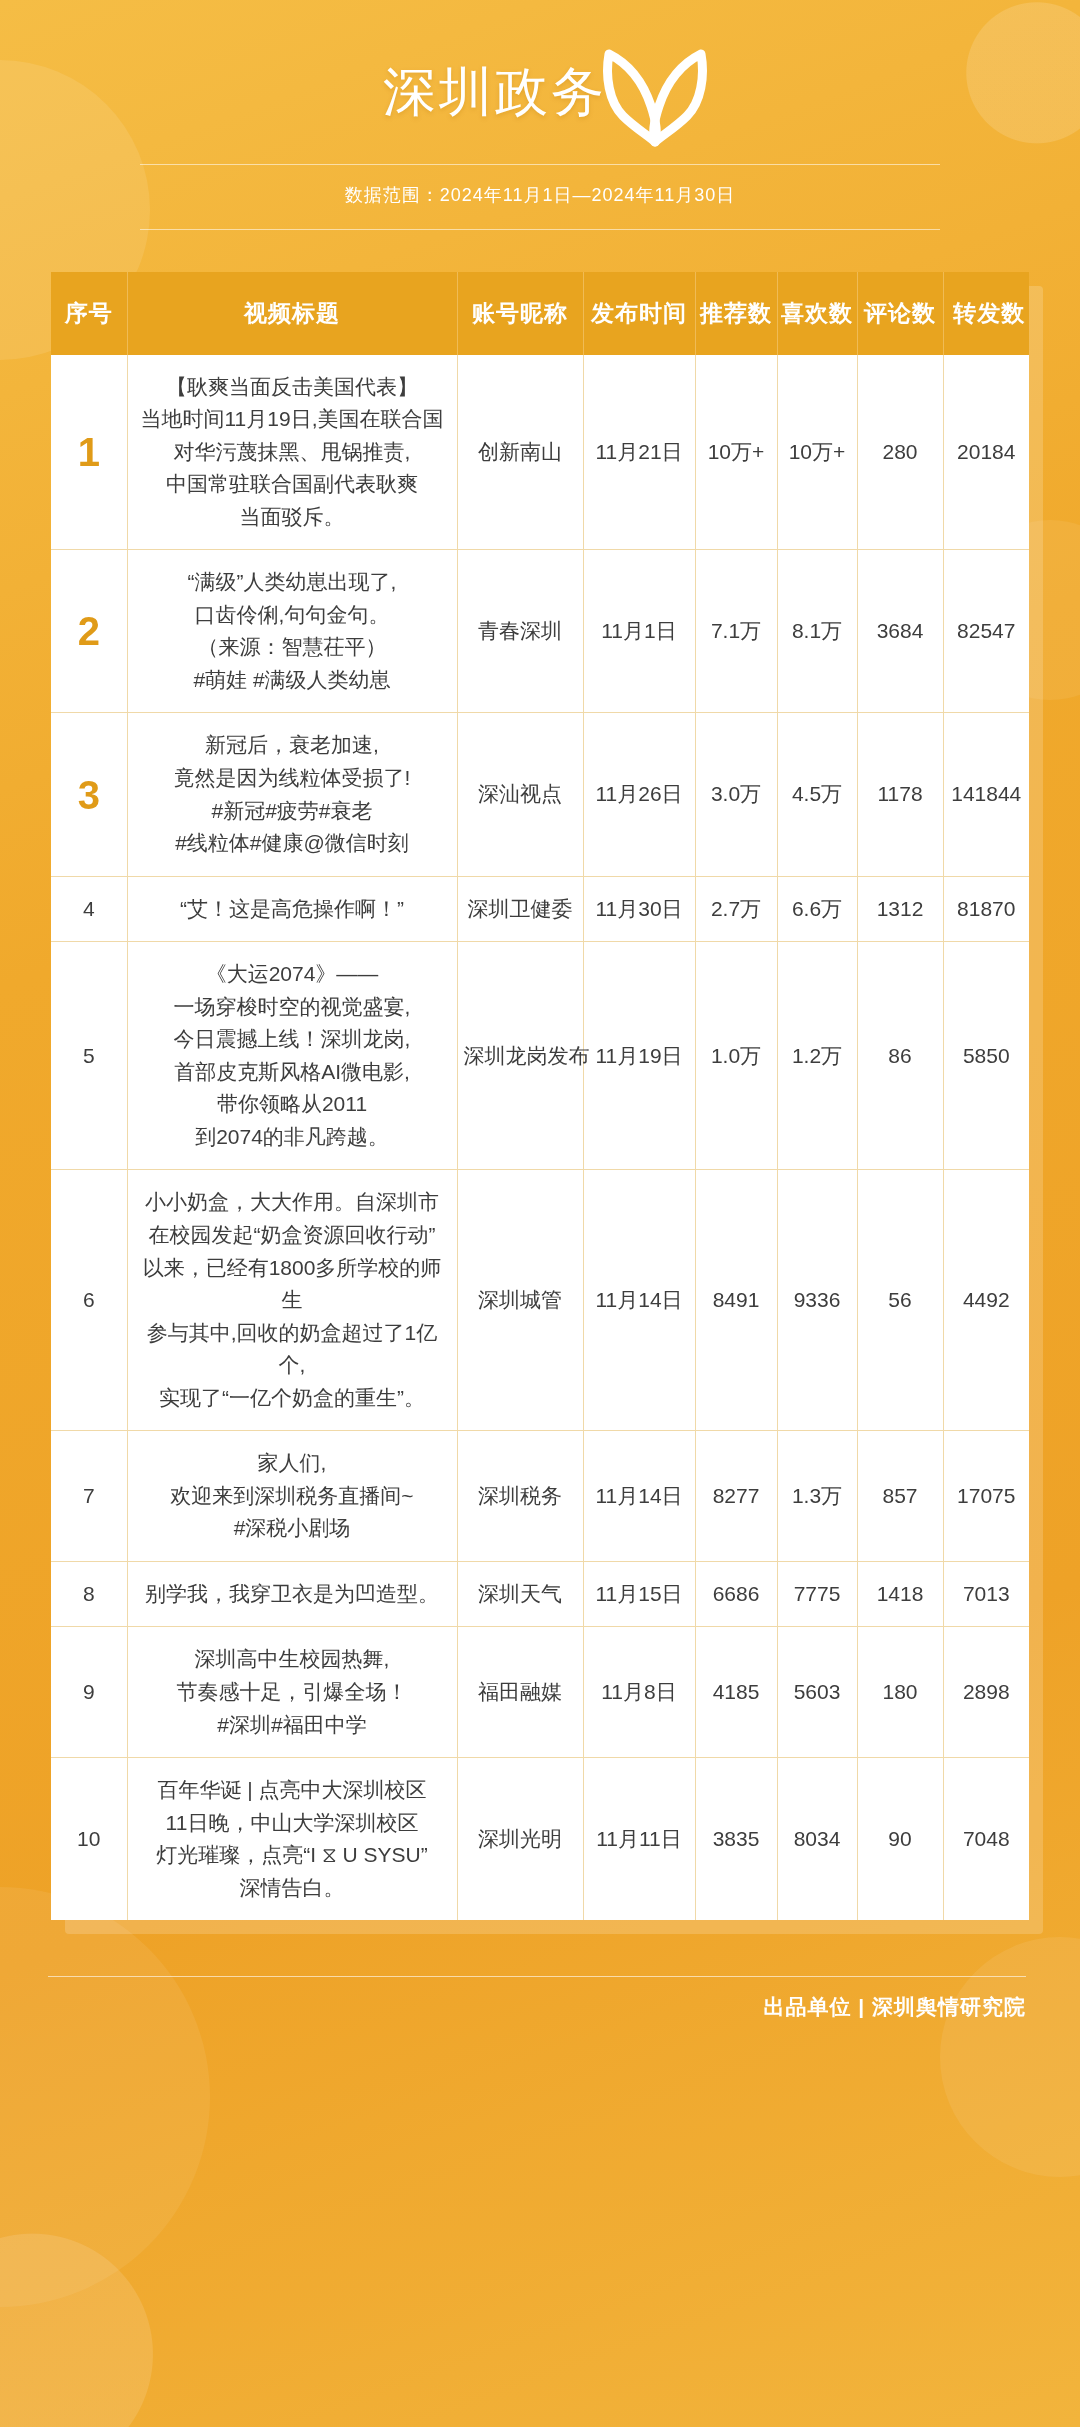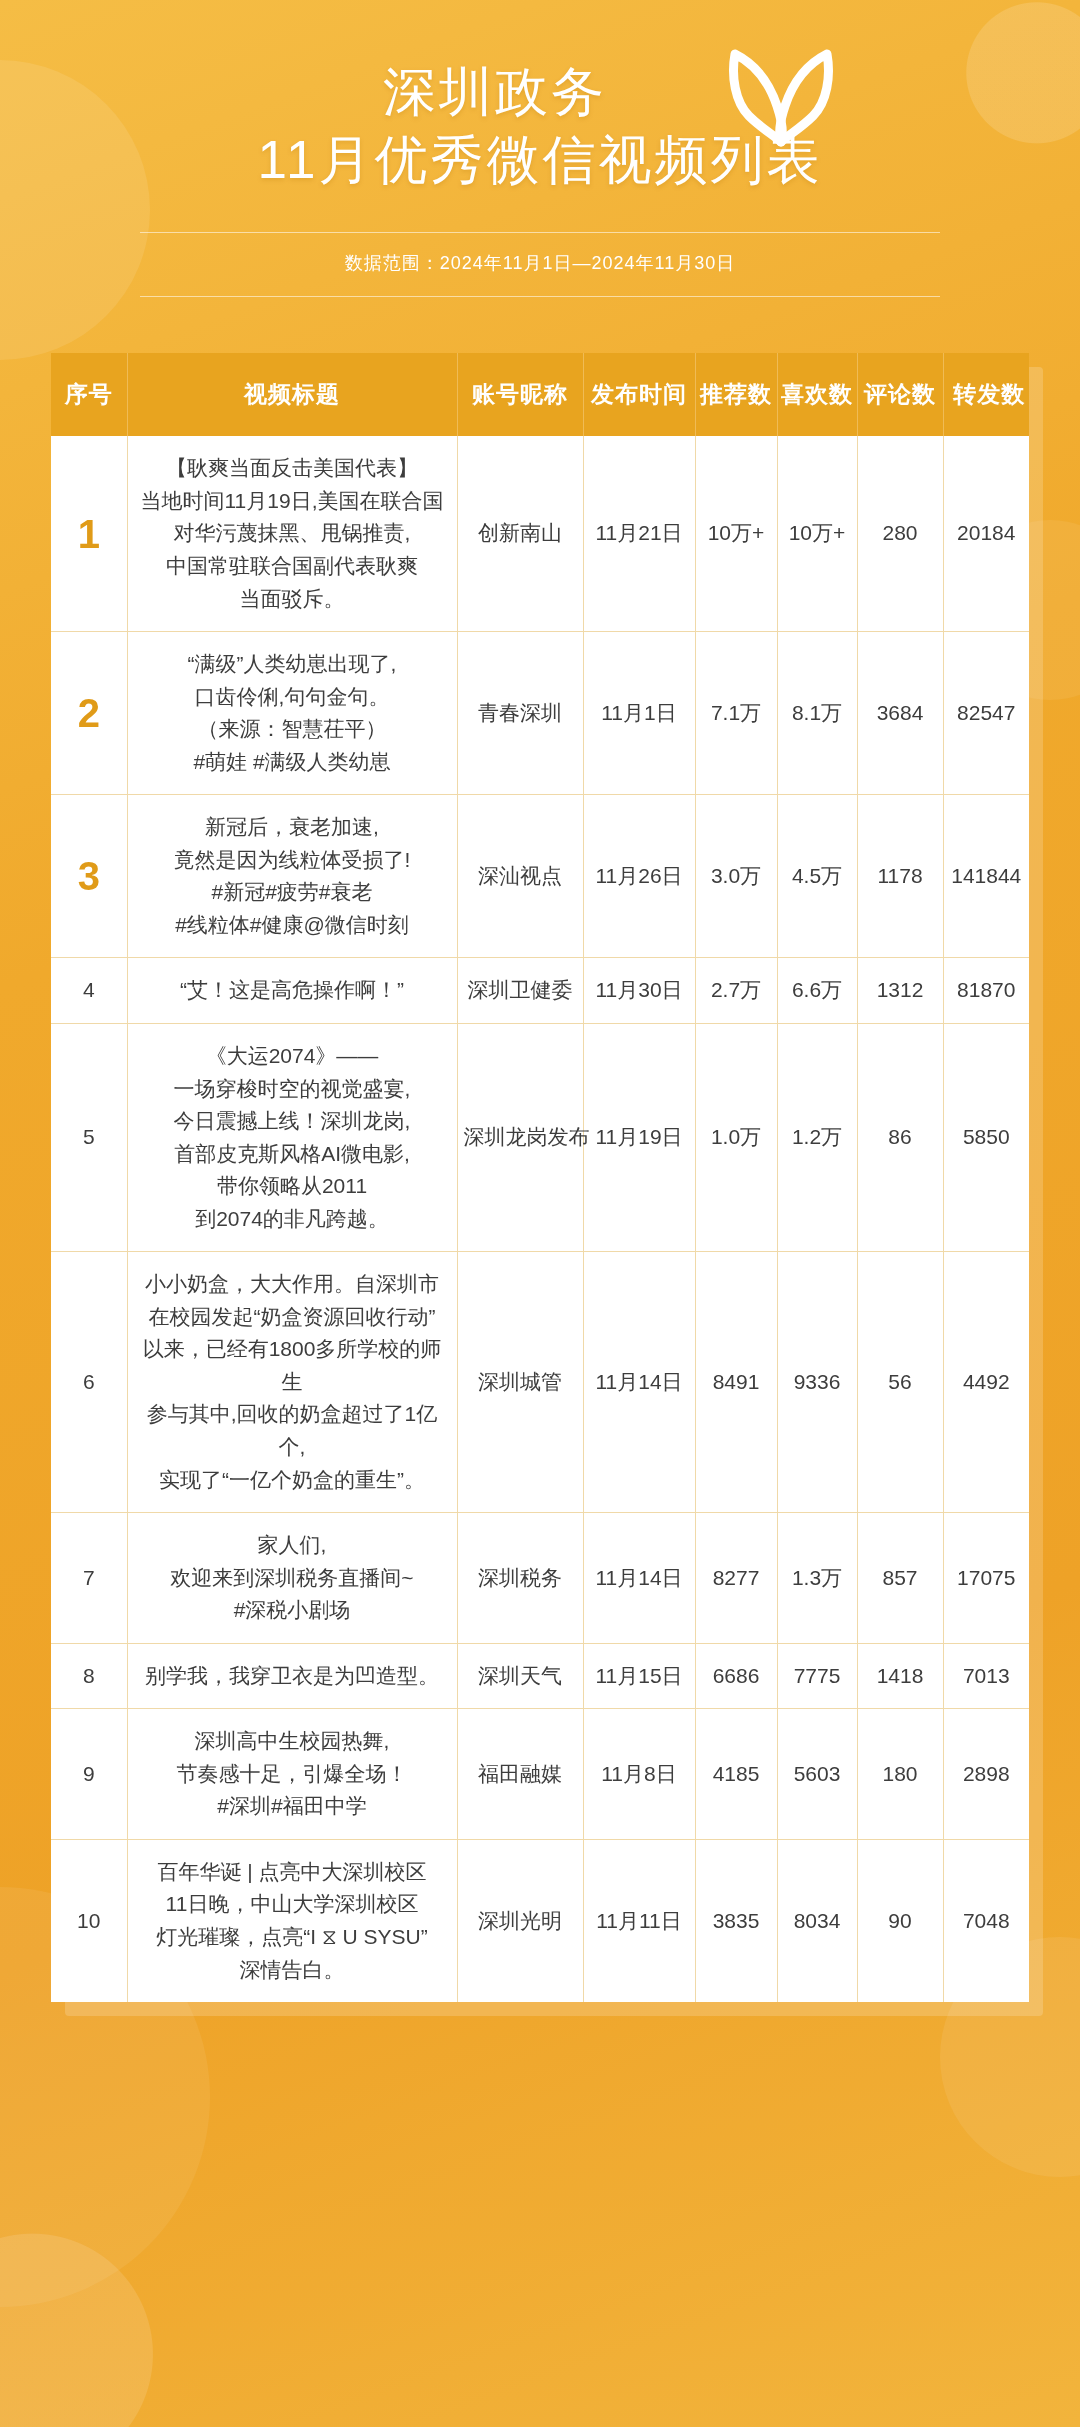--- a/index.html
+++ b/index.html
@@ -73,21 +73,21 @@
     font-size: 18px;
     color: #ffffff;
     letter-spacing: 1px;
     line-height: 1.65;
     text-align: center;
   }
 
   
   .table-shell {
     position: relative;
-    margin: 56px auto 0;
+    margin: 42px auto 0;
     width: 978px;
   }
   .table-shadow {
     position: absolute;
     left: 14px;
     top: 14px;
     right: -14px;
     bottom: -14px;
     background: rgba(255,255,255,0.18);
     border-radius: 4px;
@@ -180,21 +180,20 @@
 
 <div class="page">
   <div class="deco deco-1"></div>
   <div class="deco deco-2"></div>
   <div class="deco deco-3"></div>
   <div class="deco deco-4"></div>
 
   <div class="header">
     <div class="title-wrap">
       <div class="title-line title-line-1">深圳政务</div>
-      <div class="title-line title-line-2">11月优秀微信视频列表</div>
       <svg class="logo-mark" viewBox="0 0 112 104">
         <path d="M10 10 C34 22, 46 44, 52 62 C58 80, 58 92, 56 98 C50 92, 36 84, 24 72 C10 58, 6 32, 10 10 Z" fill="none" stroke="#ffffff" stroke-width="9" stroke-linejoin="round" stroke-linecap="round"></path>
         <path d="M102 10 C78 22, 66 44, 60 62 C54 80, 54 92, 56 98 C62 92, 76 84, 88 72 C102 58, 106 32, 102 10 Z" fill="none" stroke="#ffffff" stroke-width="9" stroke-linejoin="round" stroke-linecap="round"></path>
       </svg>
     </div>
 
     <div class="range-box">
       <div class="range-line">数据范围：2024年11月1日—2024年11月30日</div>
     </div>
   </div>
@@ -322,13 +321,18 @@
             <td class="date">11月11日</td>
             <td class="num">3835</td>
             <td class="num">8034</td>
             <td class="num">90</td>
             <td class="num">7048</td>
           </tr>
         </tbody>
     </table>
   </div>
 
+  <div class="footer">
+    <div class="footer-line">
+      <span class="footer-text">出品单位 | 深圳舆情研究院</span>
+    </div>
+  </div>
 </div>
 
 </body></html>

